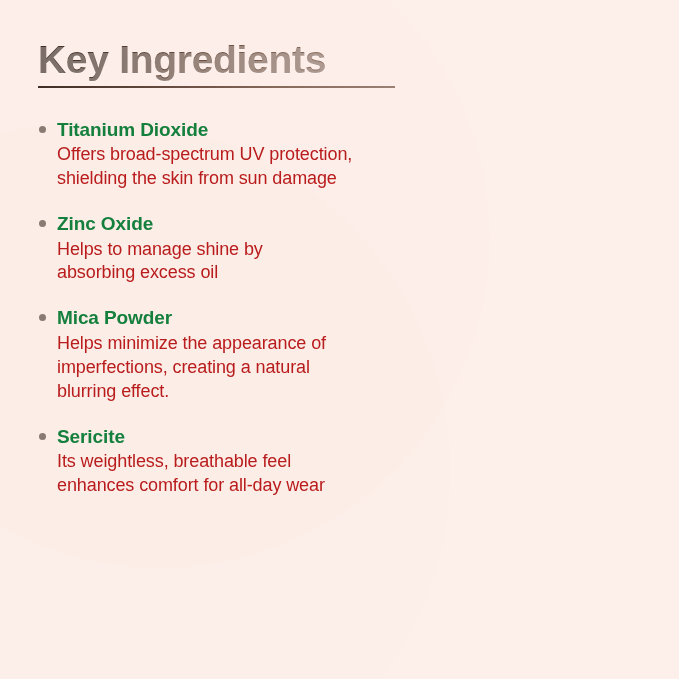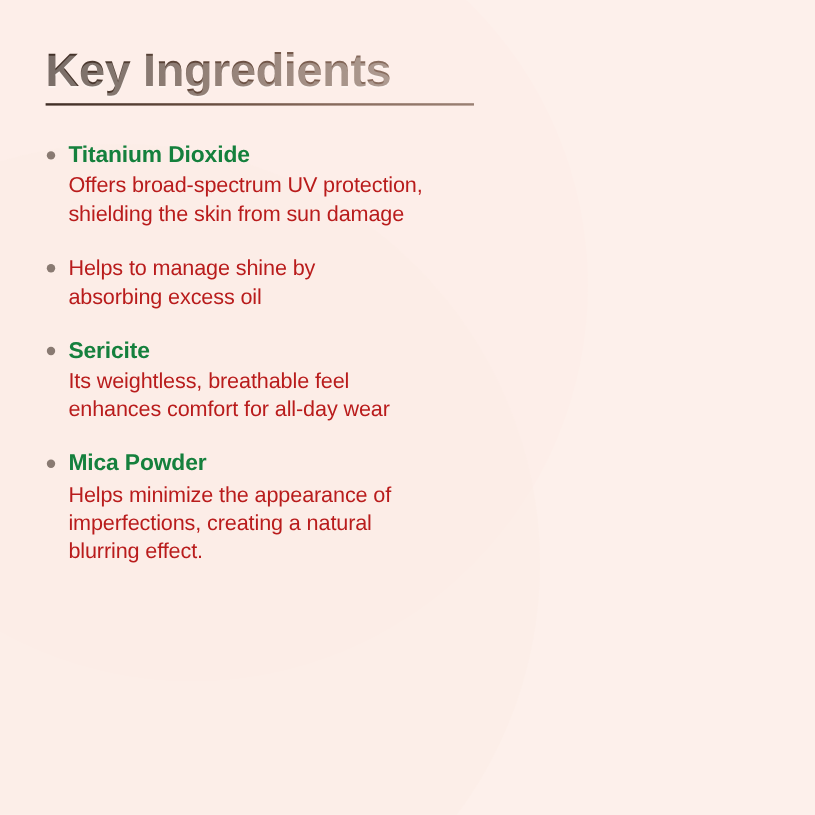--- a/index.html
+++ b/index.html
@@ -165,38 +165,39 @@
 
       <li class="ing-item">
         <span class="bullet"></span>
         <span class="ing-name">Titanium Dioxide</span>
         <span class="ing-desc">Offers broad-spectrum UV protection,
 shielding the skin from sun damage</span>
       </li>
 
       <li class="ing-item">
         <span class="bullet"></span>
+        <span class="ing-name">Zinc Oxide</span>
         <span class="ing-desc">Helps to manage shine by
 absorbing excess oil</span>
       </li>
 
-
-      <li class="ing-item">
-        <span class="bullet"></span>
-        <span class="ing-name">Sericite</span>
-        <span class="ing-desc">Its weightless, breathable feel
-enhances comfort for all-day wear</span>
-      </li>
 
       <li class="ing-item">
         <span class="bullet"></span>
         <span class="ing-name">Mica Powder</span>
         <span class="ing-desc">Helps minimize the appearance of
 imperfections, creating a natural
 blurring effect.</span>
+      </li>
+
+      <li class="ing-item">
+        <span class="bullet"></span>
+        <span class="ing-name">Sericite</span>
+        <span class="ing-desc">Its weightless, breathable feel
+enhances comfort for all-day wear</span>
       </li>
 
     </ul>
   </div>
 
   <div class="swatch-panel">
     <svg class="swatch-svg" viewBox="0 0 200 679" preserveAspectRatio="none">
       <defs>
         <filter id="grain" x="-20%" y="-20%" width="140%" height="140%">
           <feTurbulence type="fractalNoise" baseFrequency="0.55" numOctaves="4" seed="7" result="n"></feTurbulence>

